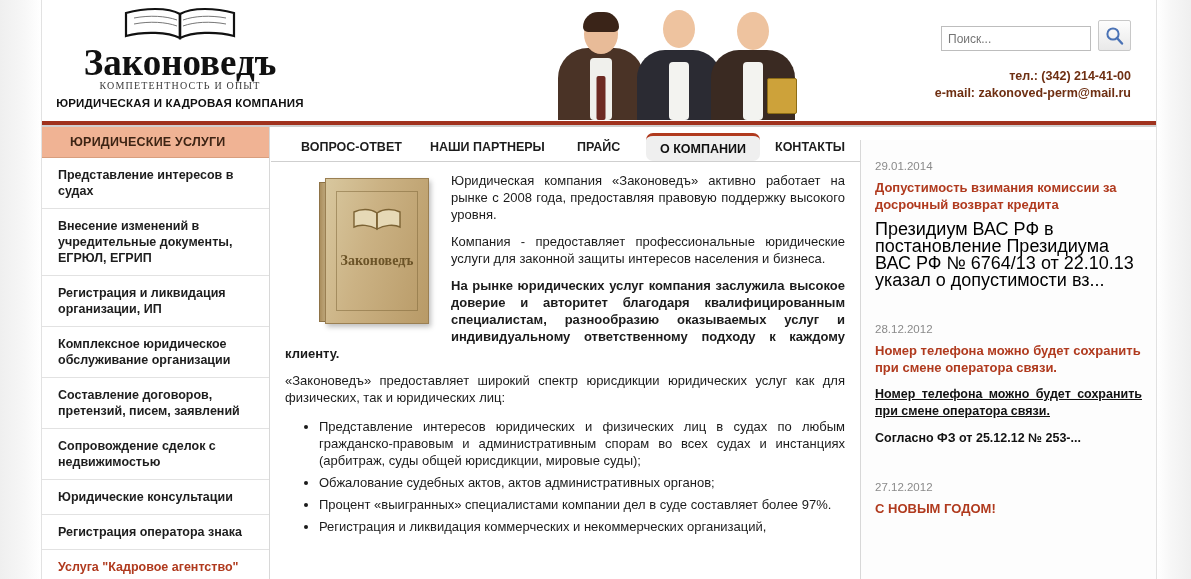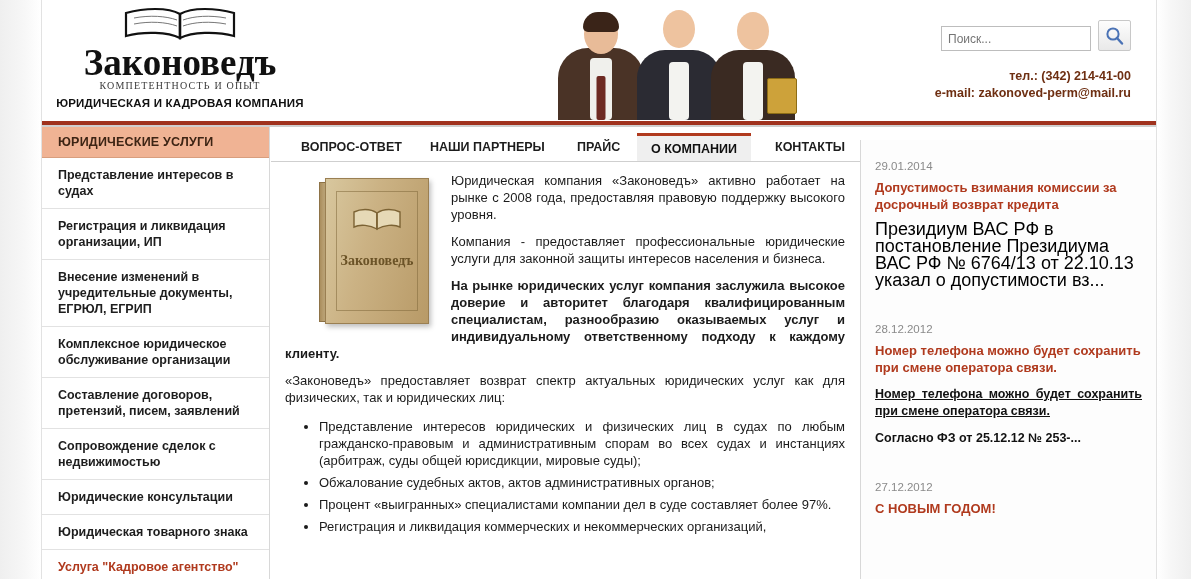--- a/index.html
+++ b/index.html
@@ -118,21 +118,21 @@
   .sidebar {
     position: absolute; left: 42px; top: 127px; width: 228px; height: 452px;
     background: #ffffff;
     border-right: 1px solid #d8d8d8;
   }
   .sidebar-header {
     height: 31px;
     background: linear-gradient(#f2bb9e, #e8a886);
     background: #f0b394;
     display: flex; align-items: center;
-    padding-left: 16px;
+    padding-left: 28px;
     font-size: 12.5px;
     font-weight: bold;
     color: #3d2414;
     letter-spacing: .2px;
     border-bottom: 1px solid #d89e7e;
   }
   .side-item {
     padding: 9px 12px 9px 16px;
     font-size: 12.5px;
     font-weight: bold;
@@ -341,36 +341,36 @@
     </div>
   </div>
 
   <div class="top-rule"></div>
   <div class="top-rule2"></div>
 
   <div class="sidebar">
     <div class="sidebar-header">ЮРИДИЧЕСКИЕ УСЛУГИ</div>
 
     <div class="side-item">Представление интересов в судах</div>
+    <div class="side-item">Внесение изменений в учредительные документы, ЕГРЮЛ, ЕГРИП</div>
     <div class="side-item">Регистрация и ликвидация организации, ИП</div>
-    <div class="side-item">Внесение изменений в учредительные документы, ЕГРЮЛ, ЕГРИП</div>
     <div class="side-item">Комплексное юридическое обслуживание организации</div>
     <div class="side-item">Составление договоров, претензий, писем, заявлений</div>
     <div class="side-item">Сопровождение сделок с недвижимостью</div>
     <div class="side-item">Юридические консультации</div>
-    <div class="side-item">Юридическая товарного знака</div>
+    <div class="side-item">Регистрация оператора знака</div>
     <div class="side-item active">Услуга "Кадровое агентство"</div>
 
   </div>
 
   <div class="menu">
     <div class="menu-item" style="left:16px;">ВОПРОС-ОТВЕТ</div>
     <div class="menu-item" style="left:145px;">НАШИ ПАРТНЕРЫ</div>
     <div class="menu-item" style="left:292px;">ПРАЙС</div>
-    <div class="menu-item active" style="left:366px;">О КОМПАНИИ</div>
+    <div class="menu-item active" style="left:375px;border-radius:7px;">О КОМПАНИИ</div>
     <div class="menu-item" style="left:490px;">КОНТАКТЫ</div>
     <div class="menu-item" style="left:590px;">НОВОСТИ</div>
   </div>
   <div class="menu-rule"></div>
 
   <div class="content">
 
     <div class="book-img">
       <div class="book-spine"></div>
       <div class="book-cover">
@@ -382,21 +382,21 @@
             <path d="M26 6 L26 22" stroke="#7c6334" stroke-width="1.4"></path>
           </svg>
         </div>
         <div class="book-word">Законоведъ</div>
       </div>
     </div>
 
     <p class="para first">Юридическая компания «Законоведъ» активно работает на рынке с 2008 года, предоставляя правовую поддержку высокого уровня.</p>
     <p class="para">Компания - предоставляет профессиональные юридические услуги для законной защиты интересов населения и бизнеса.</p>
     <p class="para strong">На рынке юридических услуг компания заслужила высокое доверие и авторитет благодаря квалифицированным специалистам, разнообразию оказываемых услуг и индивидуальному ответственному подходу к каждому клиенту.</p>
-    <p class="para clear">«Законоведъ» предоставляет возврат спектр актуальных юридических услуг как для физических, так и юридических лиц:</p>
+    <p class="para clear">«Законоведъ» предоставляет широкий спектр юрисдикции юридических услуг как для физических, так и юридических лиц:</p>
 
     <ul class="bullets">
       <li>Представление интересов юридических и физических лиц  в судах по любым гражданско-правовым и административным спорам во всех судах и инстанциях (арбитраж, суды общей юрисдикции, мировые суды);</li>
       <li>Обжалование судебных актов, актов административных органов;</li>
       <li>Процент «выигранных» специалистами компании дел в суде составляет более 97%.</li>
       <li>Регистрация и ликвидация коммерческих и некоммерческих организаций,</li>
     </ul>
   </div>
 
   <div class="news">

